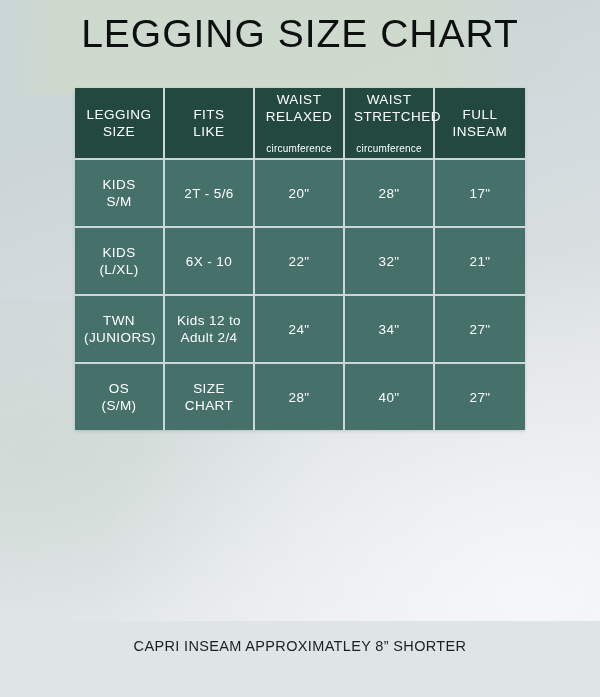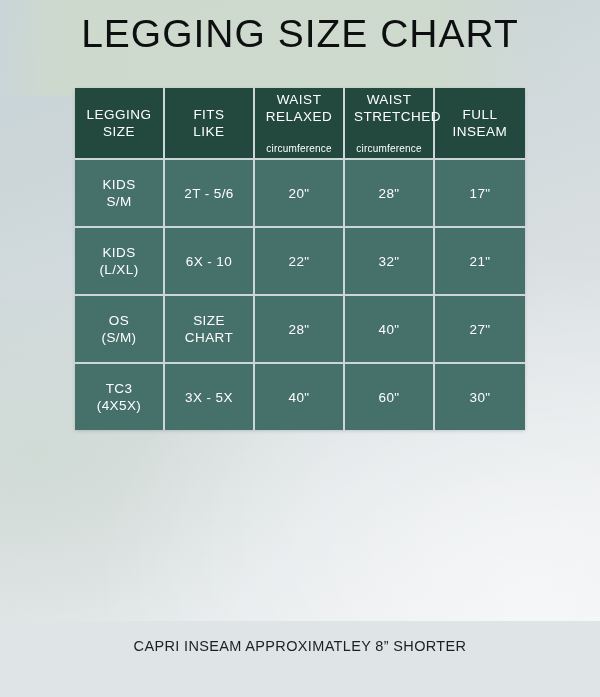--- a/index.html
+++ b/index.html
@@ -207,50 +207,50 @@
         </td>
         <td>
           <span class="cell-line">6X - 10</span>
 
         </td>
         <td>22"</td>
         <td>32"</td>
         <td>21"</td>
       </tr>
 
+      <tr>
+        <td>
+          <span class="cell-line">TWN</span>
+          <span class="cell-line">(JUNIORS)</span>
+        </td>
+        <td>
+          <span class="cell-line">Kids 12 to</span>
+          <span class="cell-line">Adult 2/4</span>
+        </td>
+        <td>24"</td>
+        <td>34"</td>
+        <td>27"</td>
+      </tr>
 
       <tr>
         <td>
           <span class="cell-line">OS</span>
           <span class="cell-line">(S/M)</span>
         </td>
         <td>
           <span class="cell-line">SIZE</span>
           <span class="cell-line">CHART</span>
         </td>
         <td>28"</td>
         <td>40"</td>
         <td>27"</td>
       </tr>
 
 
 
-      <tr>
-        <td>
-          <span class="cell-line">TC3</span>
-          <span class="cell-line">(4X5X)</span>
-        </td>
-        <td>
-          <span class="cell-line">3X - 5X</span>
-
-        </td>
-        <td>40"</td>
-        <td>60"</td>
-        <td>30"</td>
-      </tr>
 
     </tbody>
   </table>
 
   <div id="footer">
     <div id="footer-headline">CAPRI INSEAM APPROXIMATLEY 8” SHORTER</div>
   </div>
 
 </div>
 

